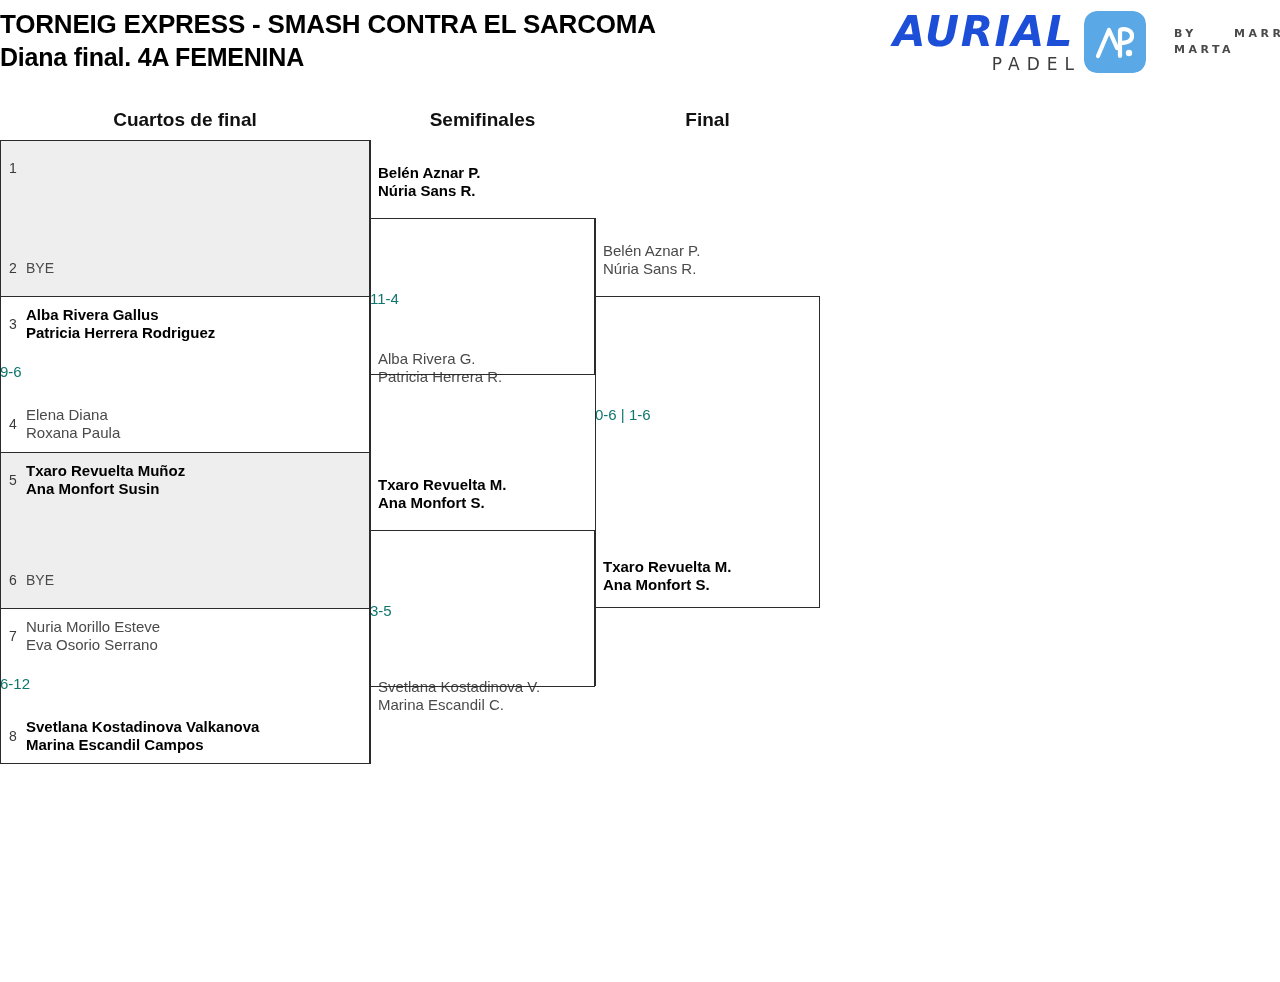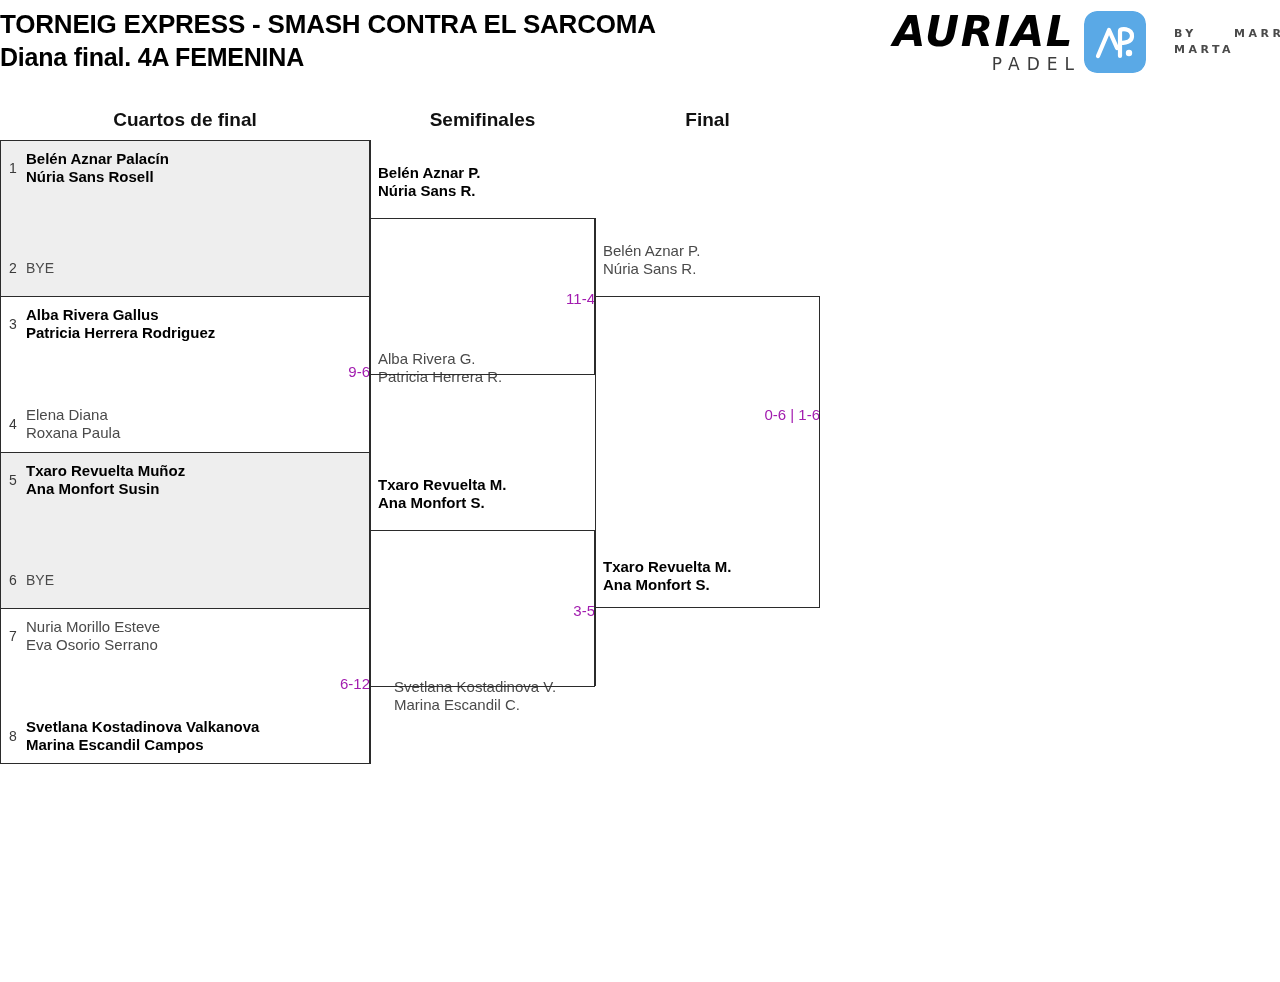--- a/index.html
+++ b/index.html
@@ -46,21 +46,21 @@
     flex-direction: column;
     align-items: flex-end;
     justify-content: center;
     line-height: 1;
   }
   #logo-wordmark {
     font-size: 42px;
     font-weight: bold;
     font-style: italic;
     letter-spacing: 1.5px;
-    color: #000000;
+    color: #1d4ed8;
     font-family: "DejaVu Sans", sans-serif;
   }
   #logo-subword {
     font-size: 17px;
     font-weight: normal;
     letter-spacing: 7px;
     color: #3c3c3c;
     margin-top: 3px;
     margin-right: -7px;
     font-family: "DejaVu Sans", sans-serif;
@@ -146,23 +146,23 @@
     line-height: 18px;
     font-size: 15px;
     color: #222222;
   }
   .team.winner .team-names { font-weight: bold; color: #000000; }
   .team.loser  .team-names { font-weight: normal; color: #4a4a4a; }
   .team-bye .team-names { font-size: 14px; color: #3a3a3a; align-items: center; }
 
   .score {
     position: absolute;
-    text-align: right;
+    text-align: left;
     font-size: 15px;
-    color: #a21caf;
+    color: #0f766e;
   }
 </style>
 </head>
 <body>
 
 <div id="page-title">
   <span id="title-line1">TORNEIG EXPRESS - SMASH CONTRA EL SARCOMA</span>
   <span id="title-line2">Diana final. 4A FEMENINA</span>
 </div>
 
@@ -185,24 +185,20 @@
 </div>
 
 <div class="round-header" id="round-header-0">Cuartos de final</div>
 <div class="round-header" id="round-header-1">Semifinales</div>
 <div class="round-header" id="round-header-2">Final</div>
 
 <div id="bracket">
     <div class="match shaded" style="left: 0px; top: 140px; width: 370px; height: 156px;">
       <div class="team winner" style="left: 0px; top: 8px; width: 370px; height: 40px;">
         <span class="seed">1</span>
-        <div class="team-names">
-          <span>Belén Aznar Palacín</span>
-          <span>Núria Sans Rosell</span>
-        </div>
       </div>
       <div class="team loser team-bye" style="left: 0px; top: 108px; width: 370px; height: 40px;">
         <span class="seed">2</span>
         <div class="team-names">
           <span>BYE</span>
         </div>
       </div>
     </div>
     <div class="match plain" style="left: 0px; top: 296px; width: 370px; height: 156px;">
       <div class="team winner" style="left: 0px; top: 8px; width: 370px; height: 40px;">
@@ -277,21 +273,21 @@
     <div class="match-border" style="left: 370px; top: 218px; width: 225px; height: 156px; border-width: 1px 1px 0px 0px;"></div>
     <div class="match-border" style="left: 370px; top: 374px; width: 225px; height: 0px; border-width: 1px 0px 0px;"></div>
     <div class="match plain" style="left: 370px; top: 474px; width: 225px; height: 368px; background: transparent;">
       <div class="team winner" style="left: 0px; top: 0px; width: 225px; height: 40px;">
         <span style="width: 8px; flex: 0 0 auto;"></span>
         <div class="team-names">
           <span>Txaro Revuelta M.</span>
           <span>Ana Monfort S.</span>
         </div>
       </div>
-      <div class="team loser" style="left: 16px; top: 202px; width: 225px; height: 40px;">
+      <div class="team loser" style="left: 0px; top: 202px; width: 225px; height: 40px;">
         <span style="width: 8px; flex: 0 0 auto;"></span>
         <div class="team-names">
           <span>Svetlana Kostadinova V.</span>
           <span>Marina Escandil C.</span>
         </div>
       </div>
       <div class="score" style="left: 0px; top: 128px; width: 225px;">3-5</div>
     </div>
     <div class="match-border" style="left: 370px; top: 530px; width: 225px; height: 156px; border-width: 1px 1px 0px 0px;"></div>
     <div class="match-border" style="left: 370px; top: 686px; width: 225px; height: 0px; border-width: 1px 0px 0px;"></div>

